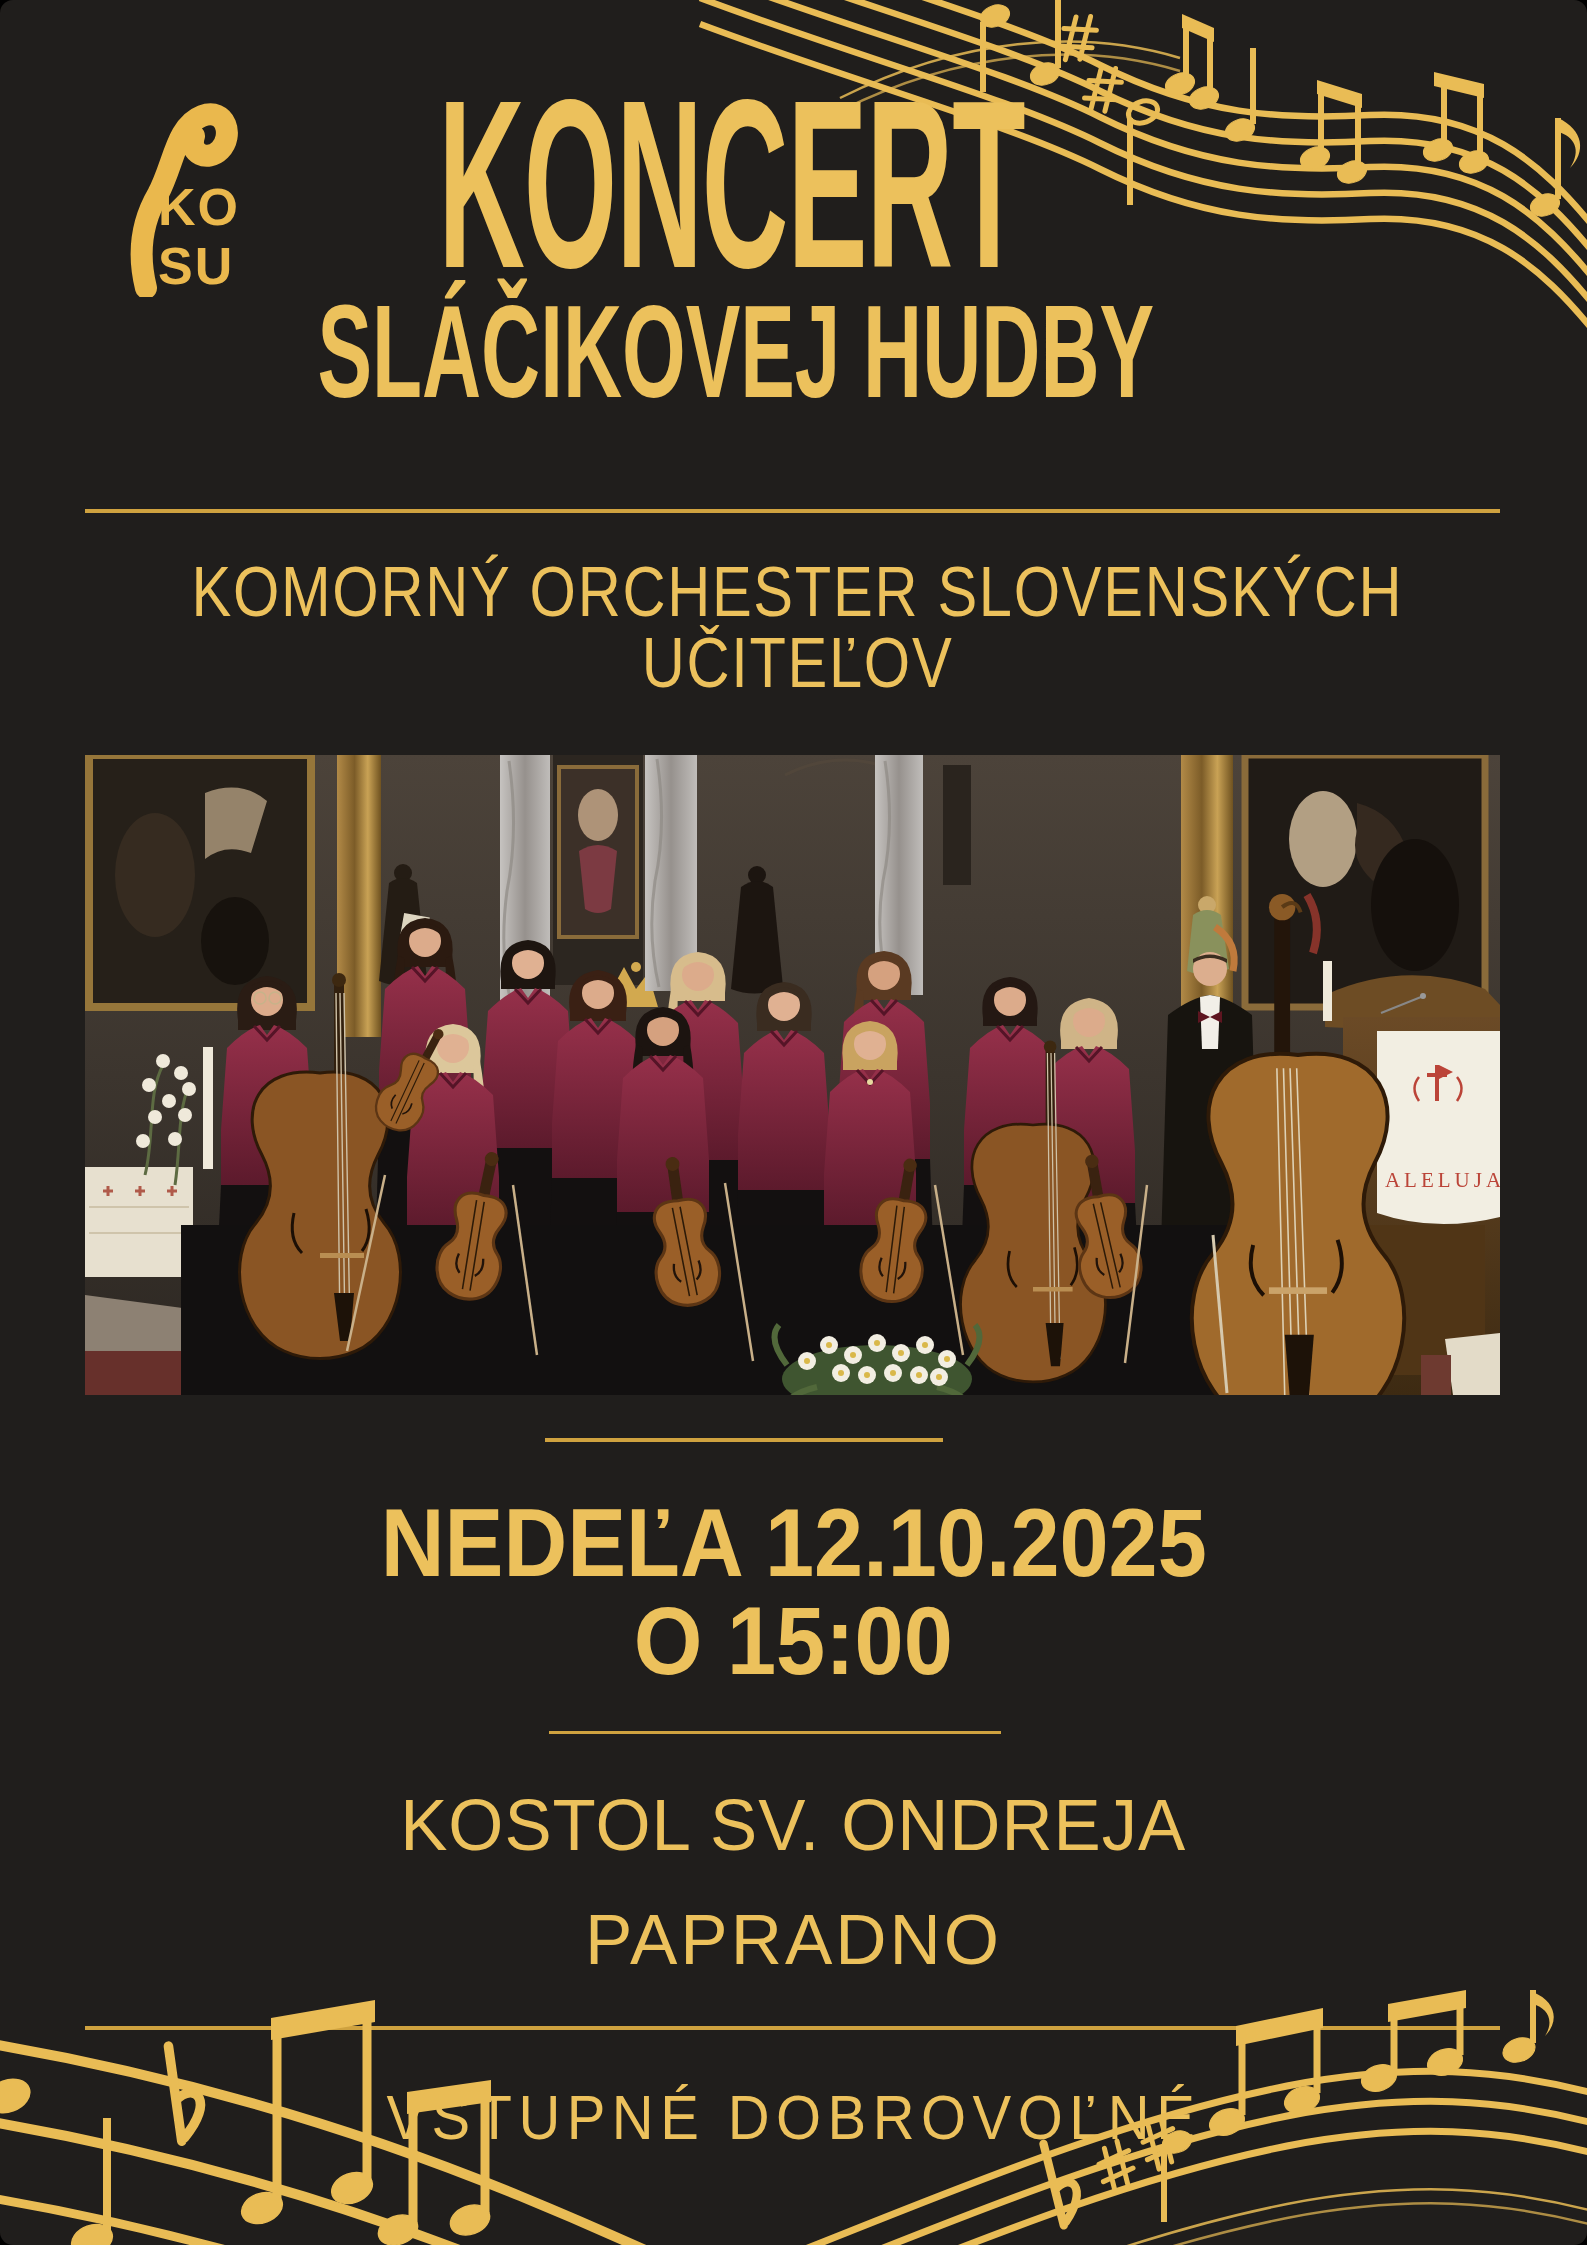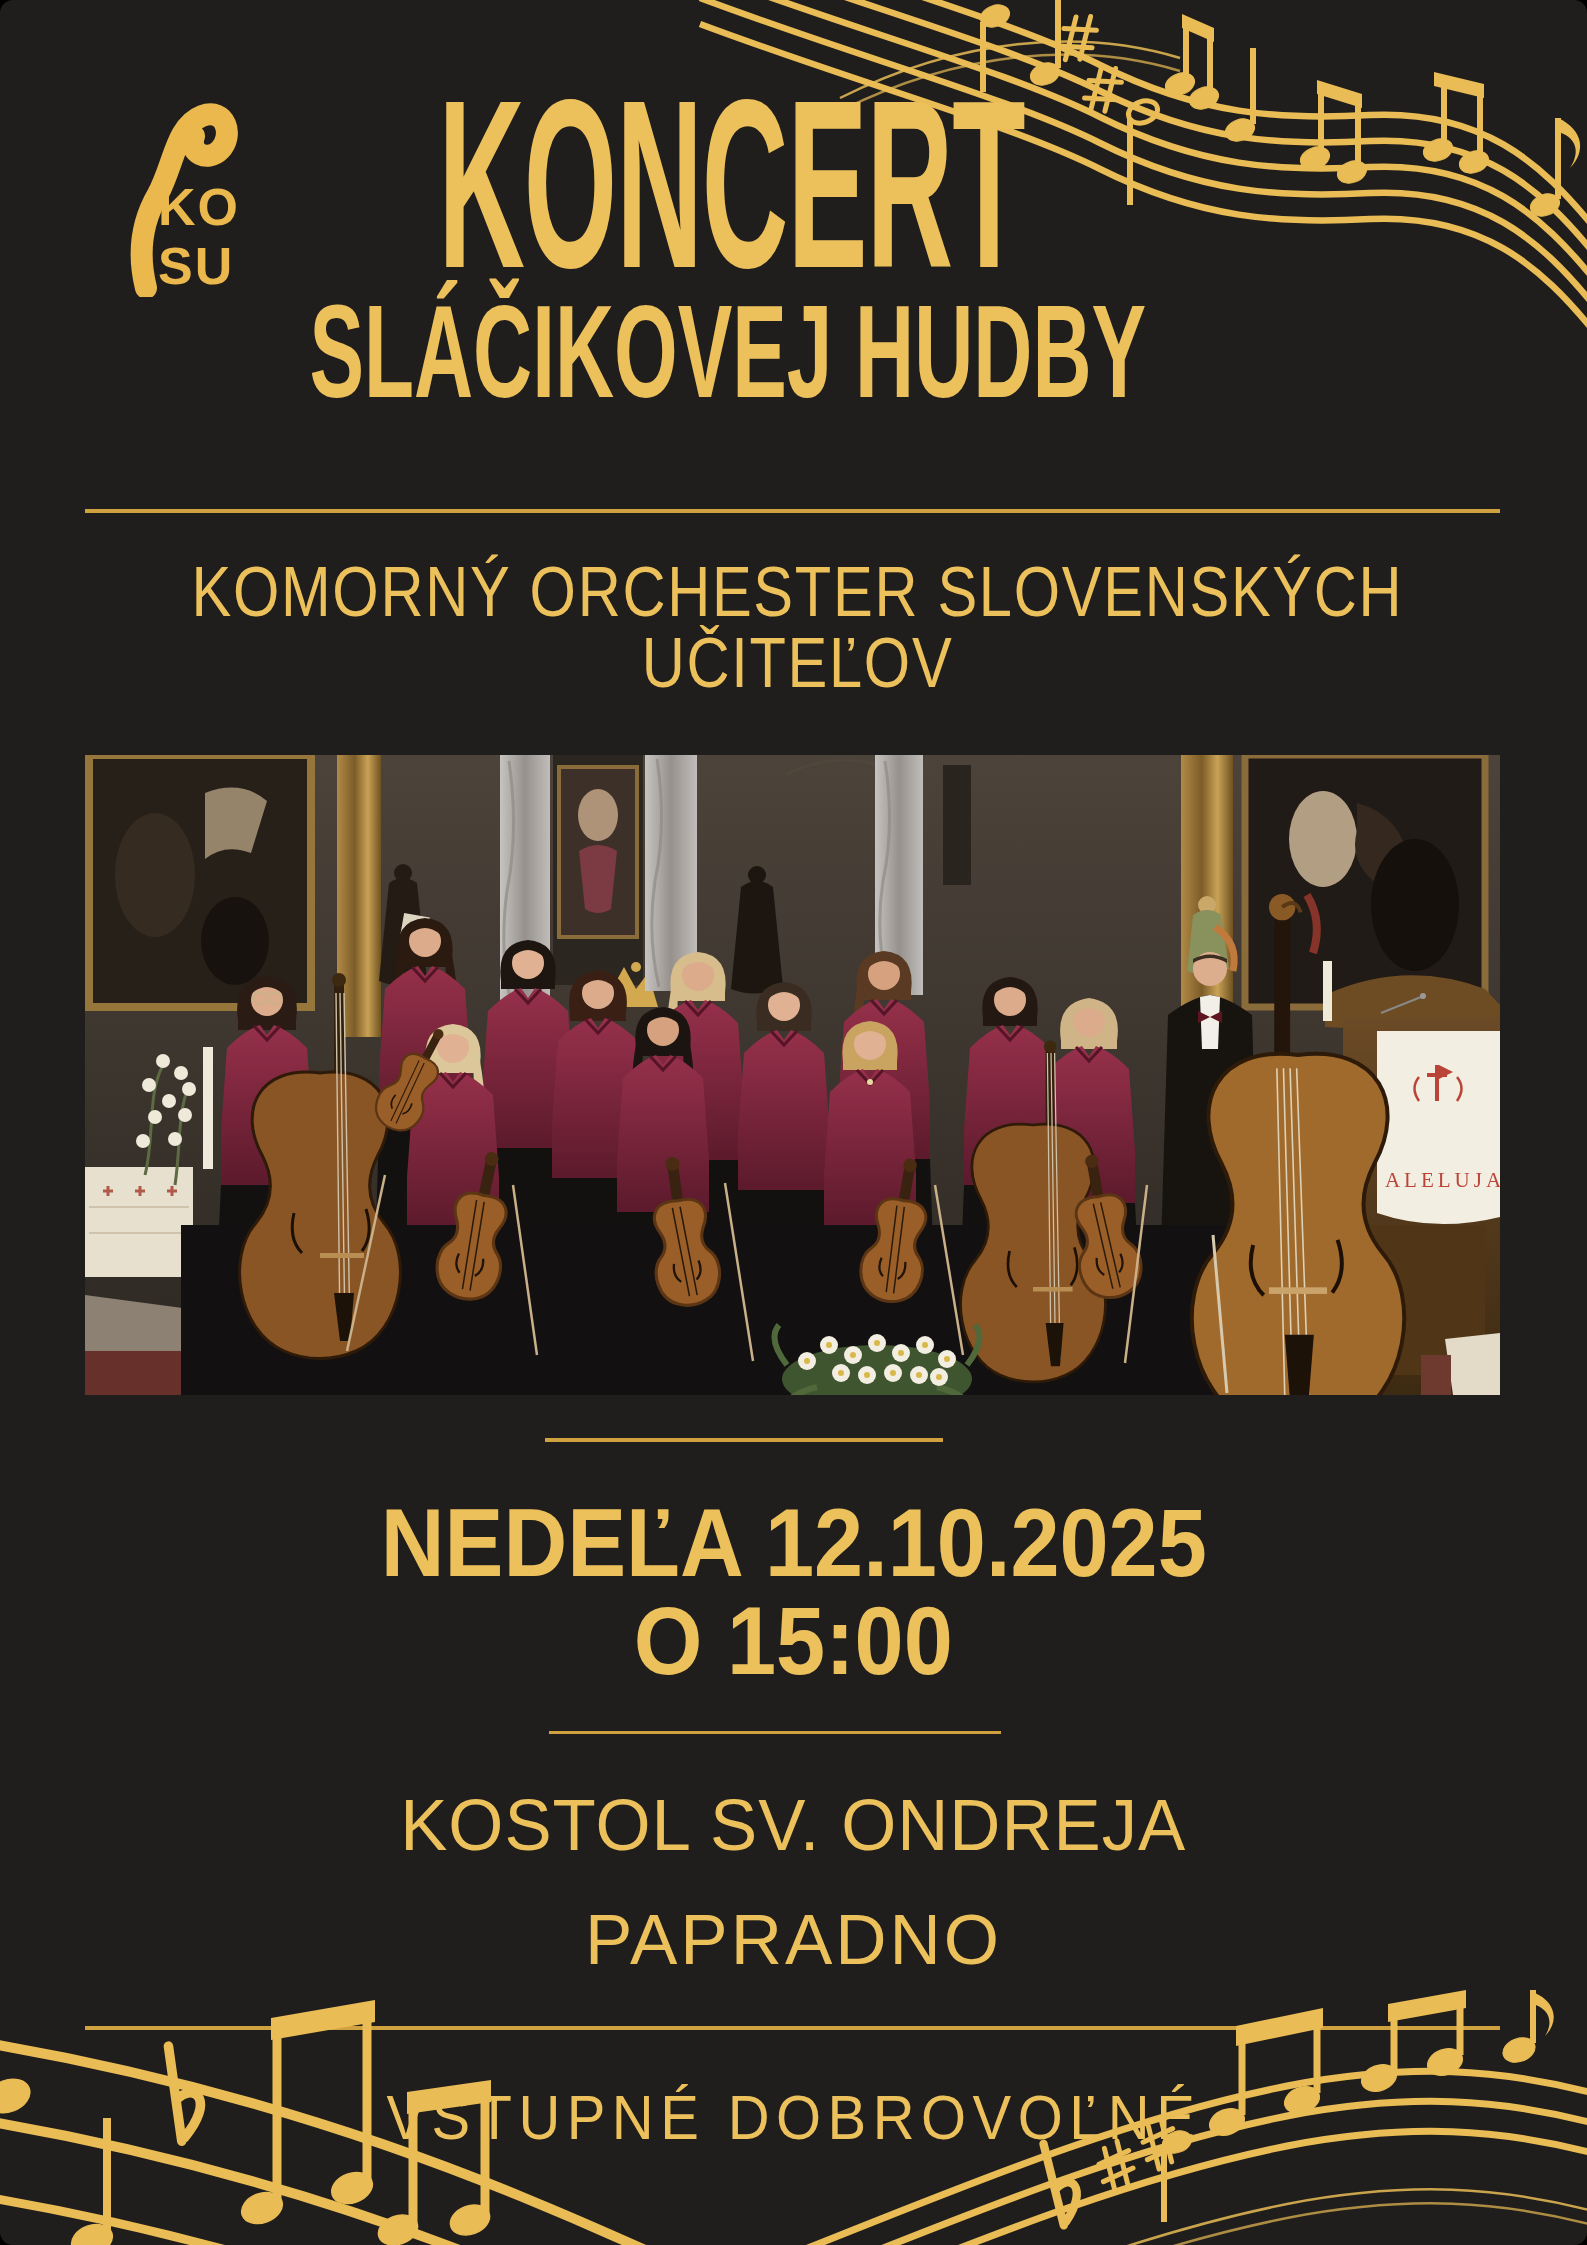--- a/index.html
+++ b/index.html
@@ -5,21 +5,21 @@
   html,body{margin:0;padding:0;background:#000;}
   .page{position:relative;width:1587px;height:2245px;background:#201e1c;overflow:hidden;
         font-family:"Liberation Sans",sans-serif;color:#ecc15c;border-radius:13px;}
   .abs{position:absolute;}
   .ctr{text-align:center;}
   .squeeze{display:inline-block;white-space:nowrap;transform-origin:50% 50%;}
   .gold-line{background:#cfa23f;}
 
   .t-title{left:4px;top:64px;width:1455px;font-size:240px;font-weight:700;line-height:1;letter-spacing:-2px;}
   .t-title .squeeze{transform:scaleX(.50);}
-  .t-sub{left:0;top:286px;width:1455px;font-size:132px;font-weight:700;line-height:1;}
+  .t-sub{left:0;top:286px;width:1455px;font-size:132px;font-weight:700;line-height:1;padding-left:8px;}
   .t-sub .squeeze{transform:scaleX(.62);}
   .t-orch{left:4px;top:556px;width:1587px;font-size:71px;font-weight:400;line-height:1.0;}
   .t-orch .squeeze{transform:scaleX(.84);letter-spacing:2px;}
   .t-date1{left:0;top:1494px;width:1587px;font-size:97px;font-weight:700;line-height:1;}
   .t-date2{left:0;top:1592px;width:1587px;font-size:97px;font-weight:700;line-height:1;}
   .t-date1 .squeeze,.t-date2 .squeeze{transform:scaleX(.91);}
   .t-venue{left:0;top:1788px;width:1587px;font-size:73px;line-height:1;}
   .t-venue .squeeze{transform:scaleX(.97);letter-spacing:1px;}
   .t-town{left:0;top:1904px;width:1587px;font-size:71px;line-height:1;letter-spacing:3px;}
   .t-adm{left:0;top:2086px;width:1587px;font-size:63px;line-height:1;}

